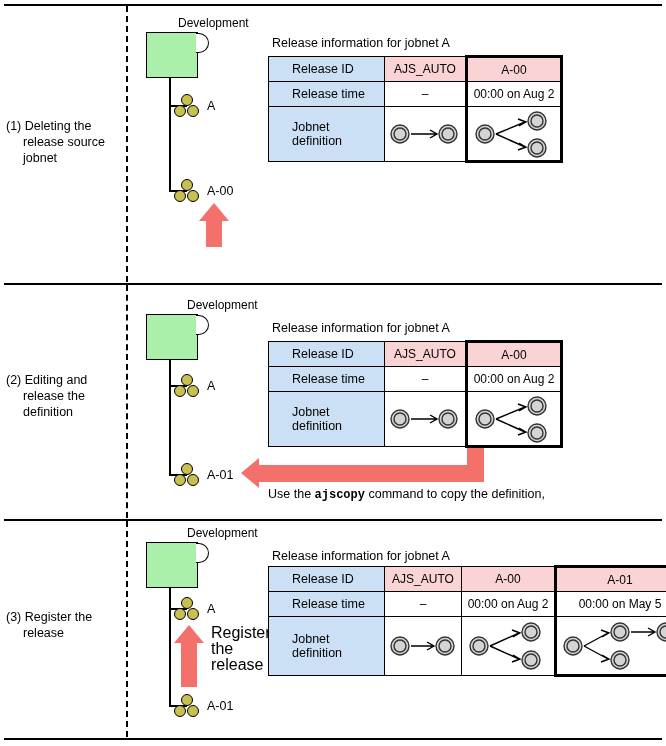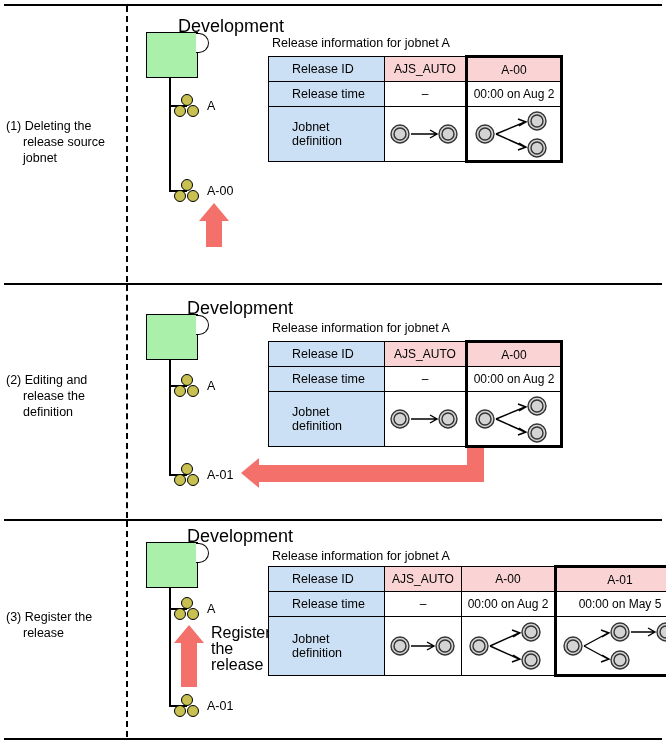--- a/index.html
+++ b/index.html
@@ -18,21 +18,21 @@
   .steplabel{position:absolute;left:6px;width:118px;font-size:12.5px;line-height:16px;}
   .steplabel .l1{display:block;}
   .steplabel .l2{display:block;padding-left:17px;}
   .steplabel .l3{display:block;padding-left:17px;}
 
   
   .tree{position:absolute;}
   .folder{position:absolute;width:52px;height:46px;background:#AAF0AA;border:1.6px solid #000;box-sizing:border-box;}
   .foldertab{position:absolute;width:13px;height:20px;border:1.6px solid #000;border-left:none;
              border-radius:0 13px 13px 0;background:#fff;box-sizing:border-box;}
-  .foldername{position:absolute;font-size:18px;white-space:nowrap;}
+  .foldername{position:absolute;font-size:12px;white-space:nowrap;}
   .tline-v{position:absolute;width:1.6px;background:#000;}
   .tline-h{position:absolute;height:1.6px;background:#000;}
 
   
   .jobnet{position:absolute;width:26px;height:24px;}
   .jobnet i{position:absolute;display:block;width:12px;height:12px;border-radius:50%;
             background:#C8C050;border:1.4px solid #000;box-sizing:border-box;}
   .jobnet i.t{left:7px;top:0;}
   .jobnet i.bl{left:0px;top:11px;}
   .jobnet i.br{left:13px;top:11px;}
@@ -203,20 +203,21 @@
       <div class="jobname" style="left:207px;top:468px;">A-01</div>
     </div>
 
     <div class="elbow">
       <div class="vseg" style="position:absolute;left:467px;top:448px;width:17px;height:26px;"></div>
       <div class="hseg" style="position:absolute;left:259px;top:465px;width:225px;height:17px;"></div>
       <div class="lhead" style="position:absolute;left:241px;top:458px;"></div>
     </div>
 
     <div class="caption" style="left:268px;top:486px;">
+      <div><span>Use the </span><b>ajscopy</b><span> command to copy the definition,</span></div>
     </div>
 
     <div class="tabletitle" style="left:272px;top:321px;">Release information for jobnet A</div>
     <table class="rtable" style="left:268px;top:340px;width:266px;">
       <tbody>
           <tr>
         <td class="lbl" style="width:92px;height:24px;">Release ID</td>
         <td class="hdr" style="width:80px;">AJS_AUTO</td>
         <td class="hdr hl-top" style="width:92px;">A-00</td>
       </tr>

